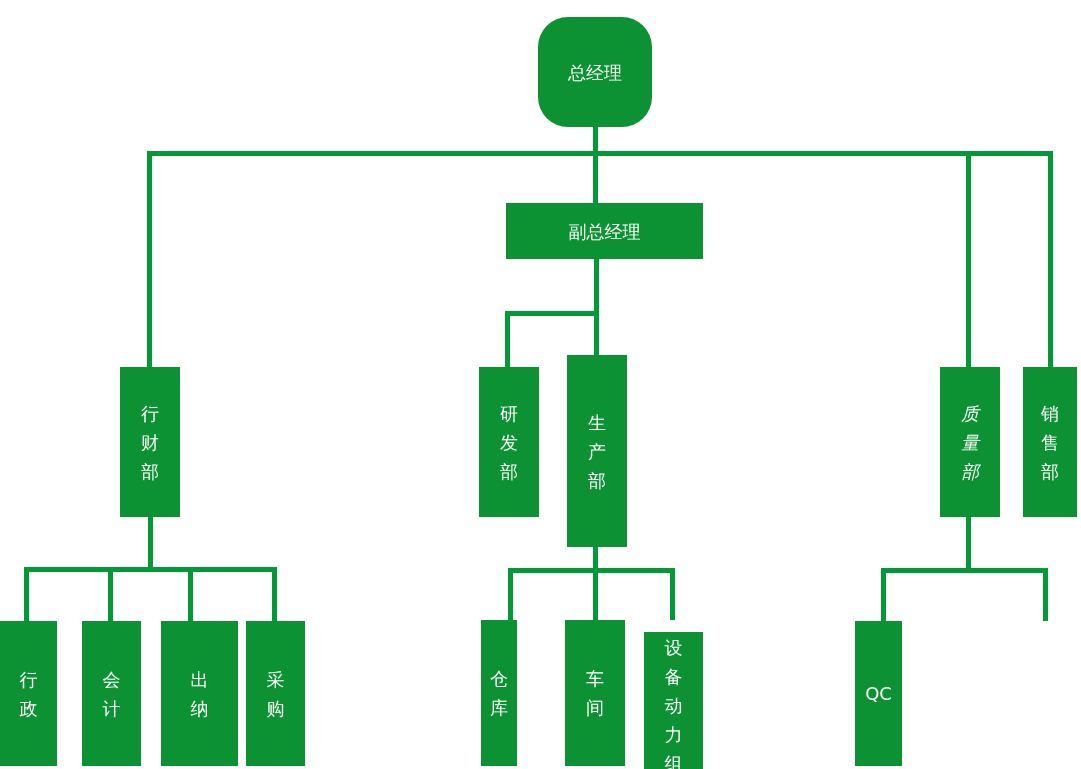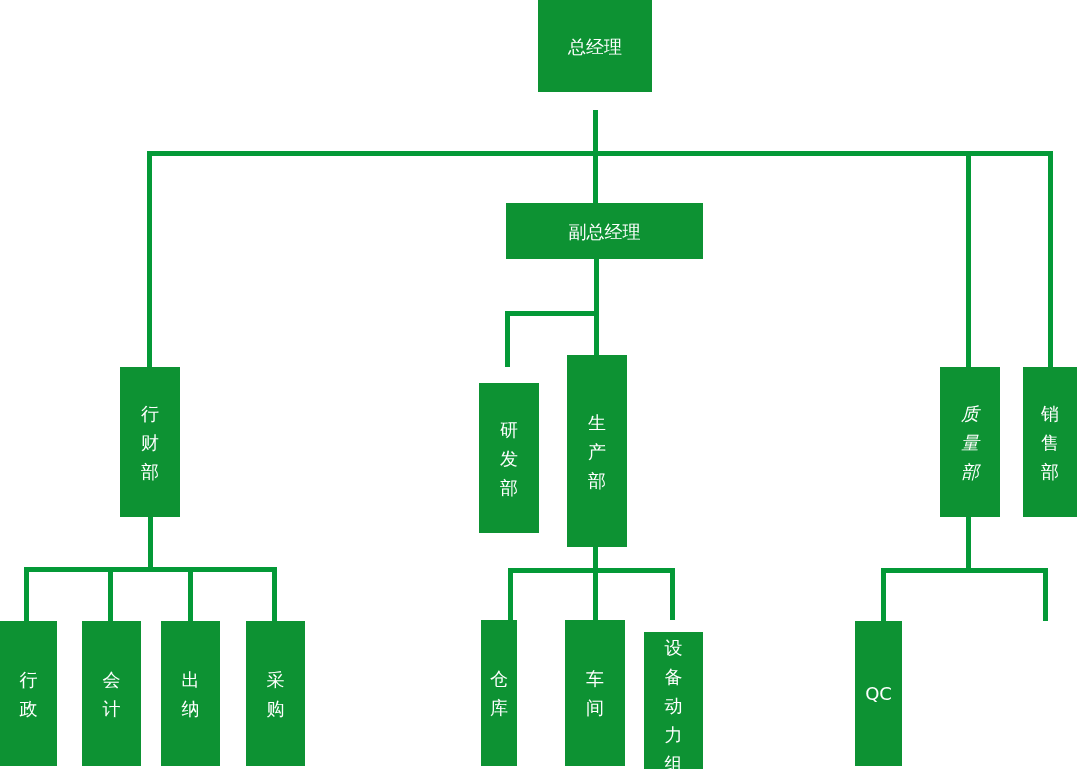--- a/index.html
+++ b/index.html
@@ -67,33 +67,33 @@
   <div class="line" style="left:508px; top:568px; width:167px; height:5px;"></div>
   <div class="line" style="left:508px; top:568px; width:5px; height:52px;"></div>
   <div class="line" style="left:593px; top:573px; width:5px; height:47px;"></div>
   <div class="line" style="left:670px; top:568px; width:5px; height:52px;"></div>
 
   <div class="line" style="left:966px; top:517px; width:5px; height:56px;"></div>
   <div class="line" style="left:881px; top:568px; width:167px; height:5px;"></div>
   <div class="line" style="left:881px; top:568px; width:5px; height:53px;"></div>
   <div class="line" style="left:1043px; top:568px; width:5px; height:53px;"></div>
 
-  <div class="node" style="left:538px; top:0px; width:114px; height:92px;">
+  <div class="node" style="left:538px; top:17px; width:114px; height:110px;border-radius:30px;">
     <span class="lbl">总经理</span>
   </div>
 
   <div class="node" style="left:506px; top:203px; width:197px; height:56px;">
     <span class="lbl">副总经理</span>
   </div>
 
   <div class="node vert" style="left:120px; top:367px; width:60px; height:150px;">
     <span class="lbl">行财部</span>
   </div>
 
-  <div class="node vert" style="left:479px; top:367px; width:60px; height:150px;margin-top:16px;">
+  <div class="node vert" style="left:479px; top:367px; width:60px; height:150px;">
     <span class="lbl">研发部</span>
   </div>
 
   <div class="node vert" style="left:567px; top:355px; width:60px; height:192px;">
     <span class="lbl">生产部</span>
   </div>
 
   <div class="node vert" style="left:940px; top:367px; width:60px; height:150px;font-style:italic;">
     <span class="lbl">质量部</span>
   </div>
@@ -103,21 +103,21 @@
   </div>
 
   <div class="node vert" style="left:0px; top:621px; width:57px; height:145px;">
     <span class="lbl">行政</span>
   </div>
 
   <div class="node vert" style="left:82px; top:621px; width:59px; height:145px;">
     <span class="lbl">会计</span>
   </div>
 
-  <div class="node vert" style="left:161px; top:621px; width:59px; height:145px;">
+  <div class="node vert" style="left:161px; top:621px; width:77px; height:145px;">
     <span class="lbl">出纳</span>
   </div>
 
   <div class="node vert" style="left:246px; top:621px; width:59px; height:145px;">
     <span class="lbl">采购</span>
   </div>
 
   <div class="node vert" style="left:481px; top:620px; width:36px; height:146px;">
     <span class="lbl">仓库</span>
   </div>

